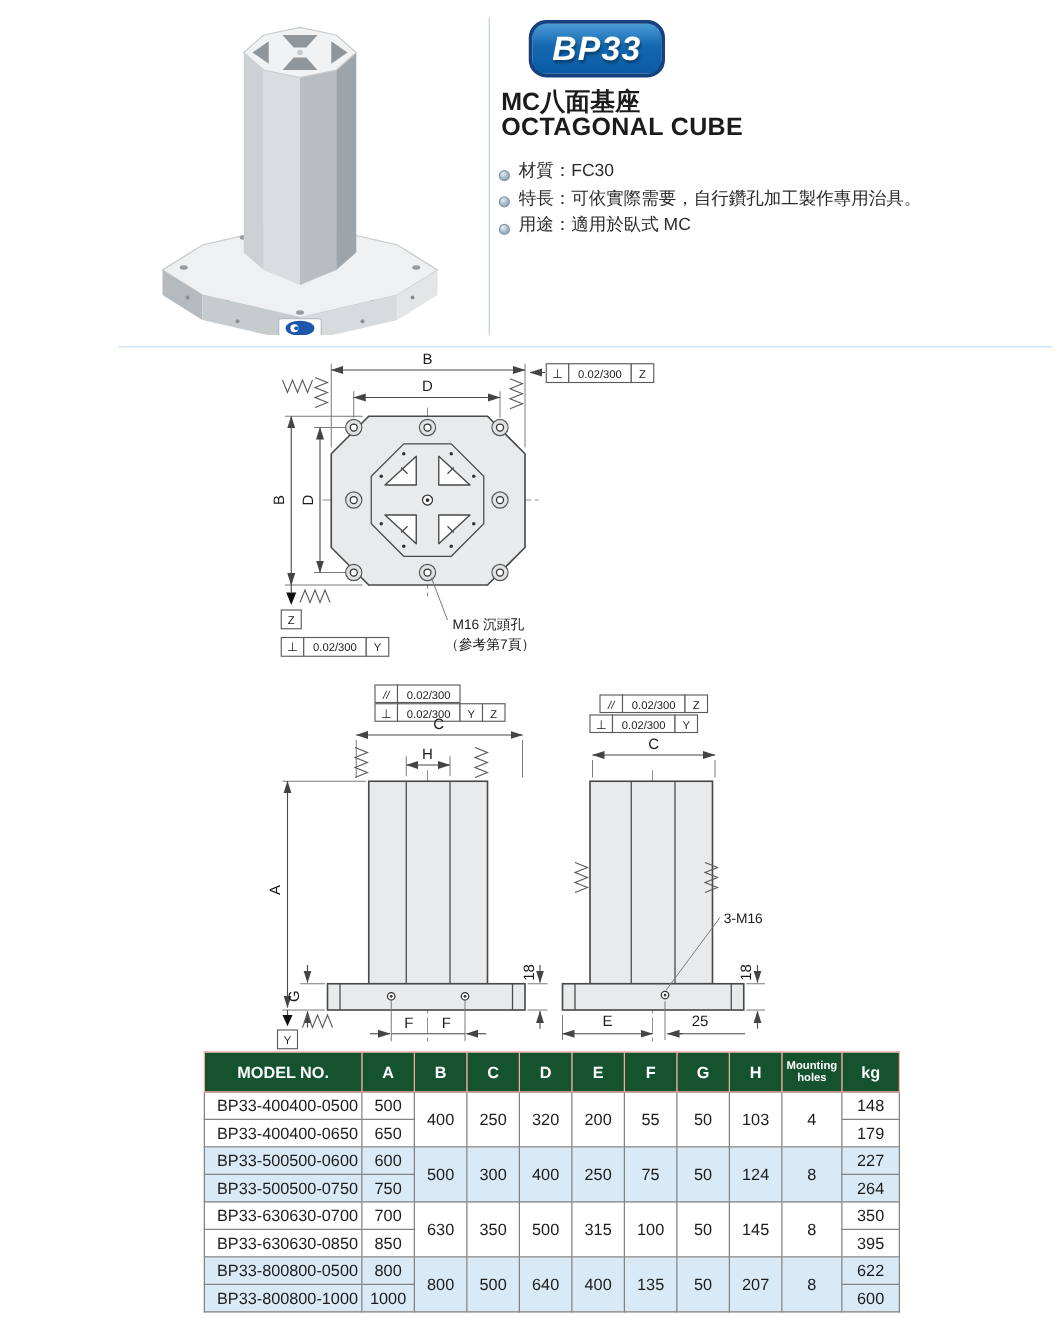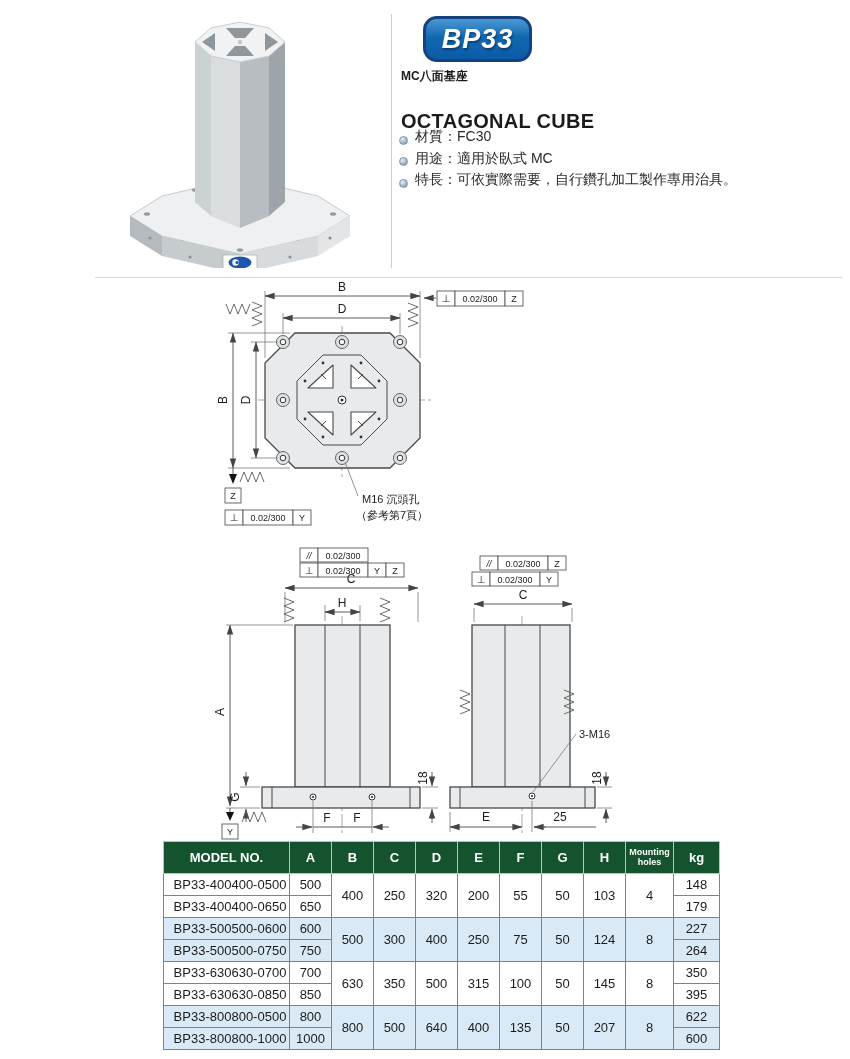--- a/index.html
+++ b/index.html
@@ -8,22 +8,22 @@
   .abs{position:absolute;}
 
   
   #vdivider{left:391px;top:14px;width:1px;height:254px;background:#b5d4ea;}
   #hdivider{left:95px;top:277px;width:747px;height:1px;background:#c3ddf0;}
   #badge{left:423px;top:16px;width:103px;height:40px;border-radius:14px;
          border:3px solid #15427e;display:flex;align-items:center;justify-content:center;
          background:linear-gradient(180deg,#4b9ad6 0%,#1268b0 45%,#0b5ba5 100%);
          color:#fff;font-weight:bold;font-style:italic;font-size:27px;letter-spacing:1px;
          text-shadow:1px 2px 2px rgba(0,0,0,0.35);}
-  #title-zh{left:401px;top:68px;font-size:12px;font-weight:700;}
-  #title-en{left:401px;top:91px;font-size:20px;font-weight:700;letter-spacing:0.3px;margin-top:19px;}
+  #title-zh{left:401px;top:68px;font-size:20px;font-weight:700;}
+  #title-en{left:401px;top:91px;font-size:20px;font-weight:700;letter-spacing:0.3px;}
   #bullets{left:399px;top:126px;}
   .bullet-row{display:flex;align-items:center;line-height:21.5px;font-size:14px;color:#2a2a2a;}
   .bullet-dot{width:7px;height:7px;border-radius:50%;margin:7px 7px 0 0;flex:0 0 auto;
               background:radial-gradient(circle at 35% 30%,#e8eef2,#9db2c2 60%,#6e8ba0);
               border:1px solid #7f98ab;}
 
   
   #drawing{left:0;top:0;}
   .ol{fill:#e9eaeb;stroke:#47494b;stroke-width:1.3;}
   .thin{stroke:#47494b;stroke-width:1;fill:none;}
@@ -112,25 +112,25 @@
   <div id="badge" class="abs">BP33</div>
   <div id="title-zh" class="abs">MC八面基座</div>
   <div id="title-en" class="abs">OCTAGONAL CUBE</div>
   <div id="bullets" class="abs">
     <div class="bullet-row">
       <span class="bullet-dot"></span>
       <span>材質：FC30</span>
     </div>
     <div class="bullet-row">
       <span class="bullet-dot"></span>
-      <span>用途：適用於臥式 MC</span>
+      <span>特長：可依實際需要，自行鑽孔加工製作專用治具。</span>
     </div>
     <div class="bullet-row">
       <span class="bullet-dot"></span>
-      <span>特長：可依實際需要，自行鑽孔加工製作專用治具。</span>
+      <span>用途：適用於臥式 MC</span>
     </div>
   </div>
 
   <svg id="drawing" class="abs" width="850" height="1059" viewBox="0 0 850 1059">
     <defs>
       <marker id="ar" viewBox="0 0 10 8" markerWidth="10" markerHeight="8" refX="9.6" refY="4" orient="auto-start-reverse" markerUnits="userSpaceOnUse">
         <path d="M10 4 L0 0.8 L0 7.2 Z" fill="#444"></path>
       </marker>
     </defs>
 

